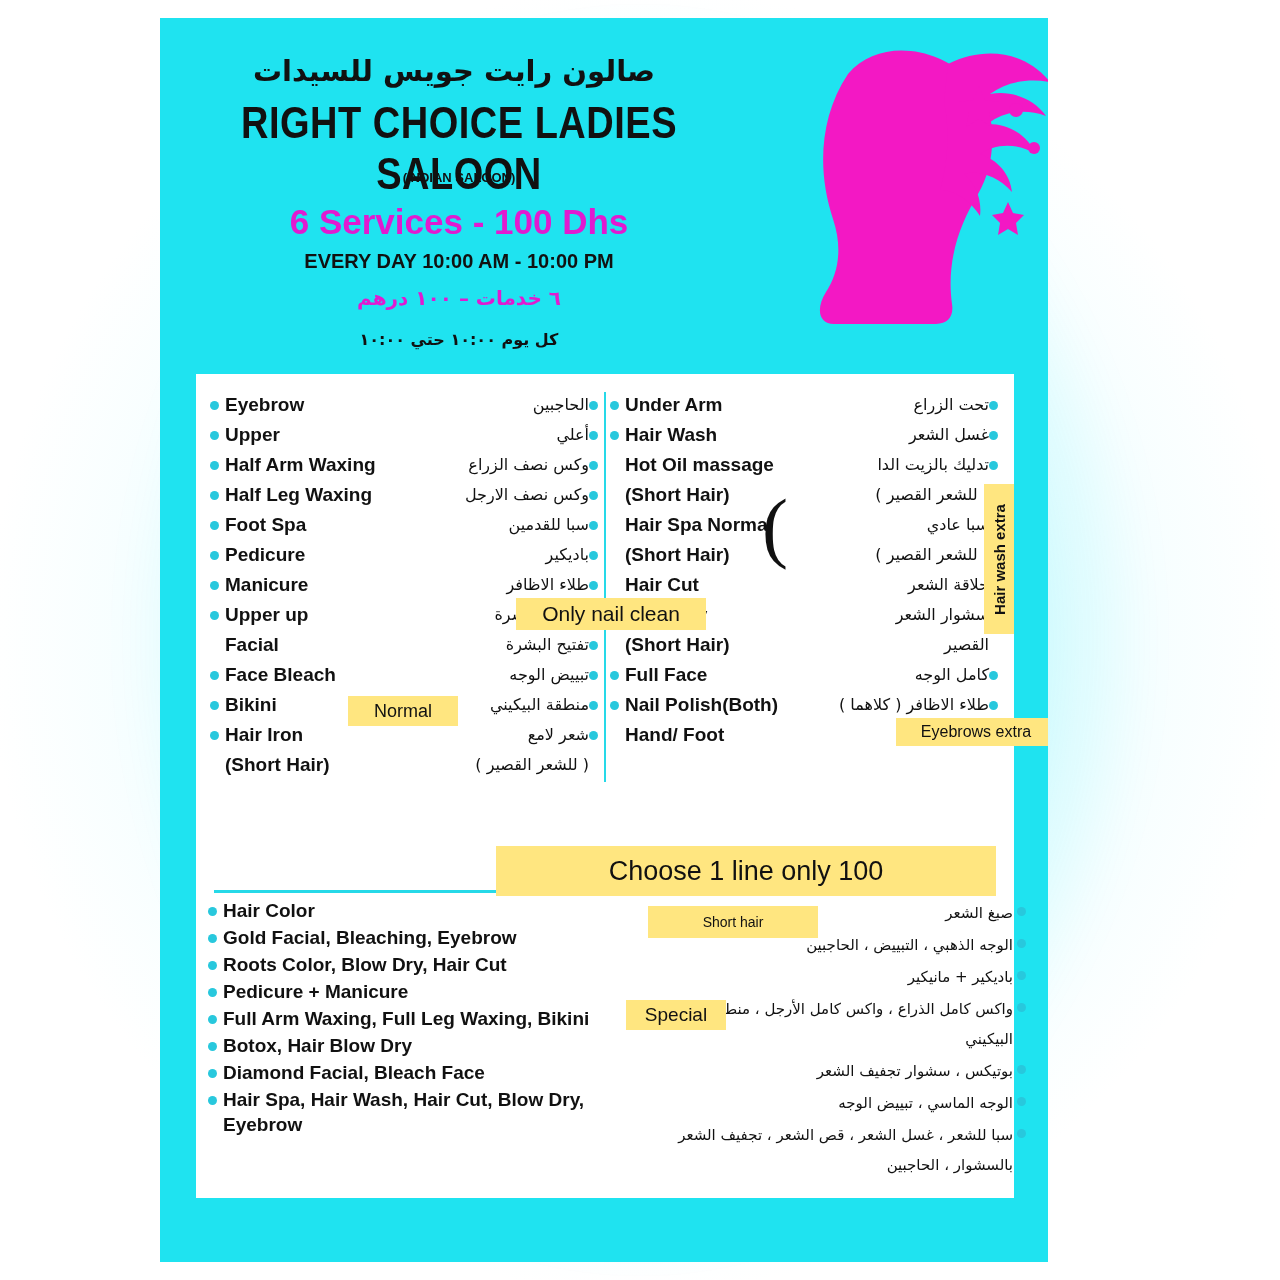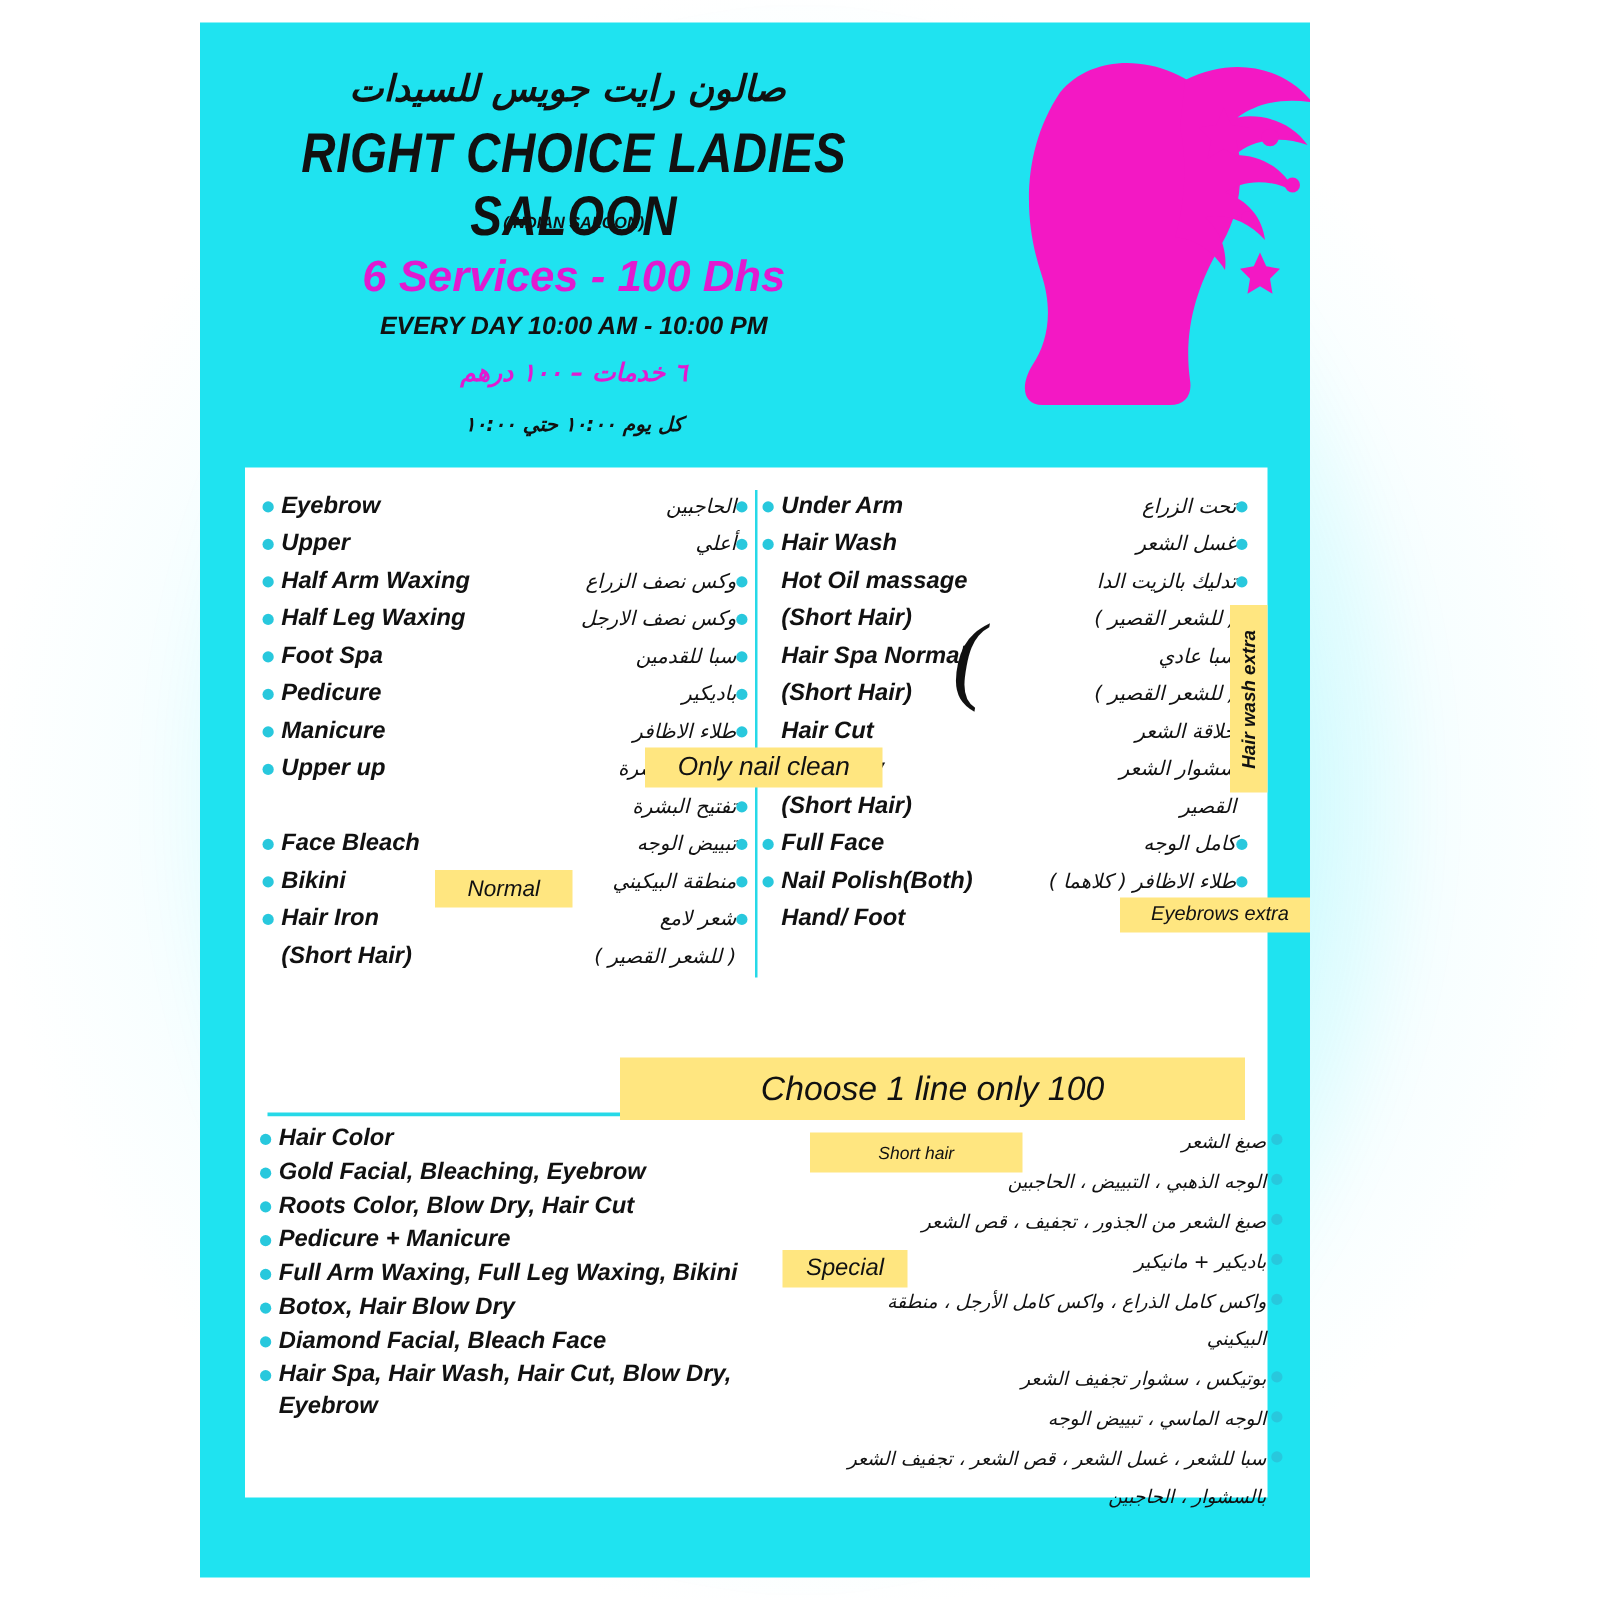--- a/index.html
+++ b/index.html
@@ -6,21 +6,20 @@
   body{
     width:1280px;height:1280px;
     background:#ffffff;
     font-family:"Liberation Sans", sans-serif;
     overflow:hidden;
   }
   .page{
     position:relative;width:1280px;height:1280px;
     background:
       radial-gradient(ellipse at 50% 50%, #d6fbff 0%, #ffffff 72%);
-    font-style: italic;
   }
   .glow{
     position:absolute;left:120px;top:10px;width:1040px;height:1260px;
     background:radial-gradient(ellipse at 50% 50%, rgba(0,230,245,.55) 0%, rgba(255,255,255,0) 70%);
     filter:blur(18px);
   }
   .poster{
     position:absolute;left:160px;top:18px;width:888px;height:1244px;
     background:#1fe3f0;
     overflow:hidden;
@@ -217,20 +216,21 @@
               <span class="bullet"></span>
             </div>
           <div class="row">
               <span class="bullet"></span>
               <span class="en">Upper up</span>
               <span class="ar">تنظيف البشرة</span>
               <span class="bullet"></span>
             </div>
           <div class="row">
               <span class="bullet hidden"></span>
+              <span class="en">Facial</span>
               <span class="ar">تفتيح البشرة</span>
               <span class="bullet"></span>
             </div>
           <div class="row">
               <span class="bullet"></span>
               <span class="en">Face Bleach</span>
               <span class="ar">تبييض الوجه</span>
               <span class="bullet"></span>
             </div>
           <div class="row">
@@ -367,24 +367,20 @@
                 <span class="en">Hair Spa, Hair Wash, Hair Cut, Blow Dry, Eyebrow</span>
               </div>
           </div>
           <div class="combo-right">
             <div class="combo-row" style="justify-content:flex-end">
                 <span class="ar-block">صبغ الشعر</span>
                 <span class="bullet"></span>
               </div>
             <div class="combo-row" style="justify-content:flex-end">
                 <span class="ar-block">الوجه الذهبي ، التبييض ، الحاجبين</span>
-                <span class="bullet"></span>
-              </div>
-            <div class="combo-row" style="justify-content:flex-end">
-                <span class="ar-block">صبغ الشعر من الجذور ، تجفيف ، قص الشعر</span>
                 <span class="bullet"></span>
               </div>
             <div class="combo-row" style="justify-content:flex-end">
                 <span class="ar-block">باديكير + مانيكير</span>
                 <span class="bullet"></span>
               </div>
             <div class="combo-row" style="justify-content:flex-end">
                 <span class="ar-block">واكس كامل الذراع ، واكس كامل الأرجل ، منطقة البيكيني</span>
                 <span class="bullet"></span>
               </div>

